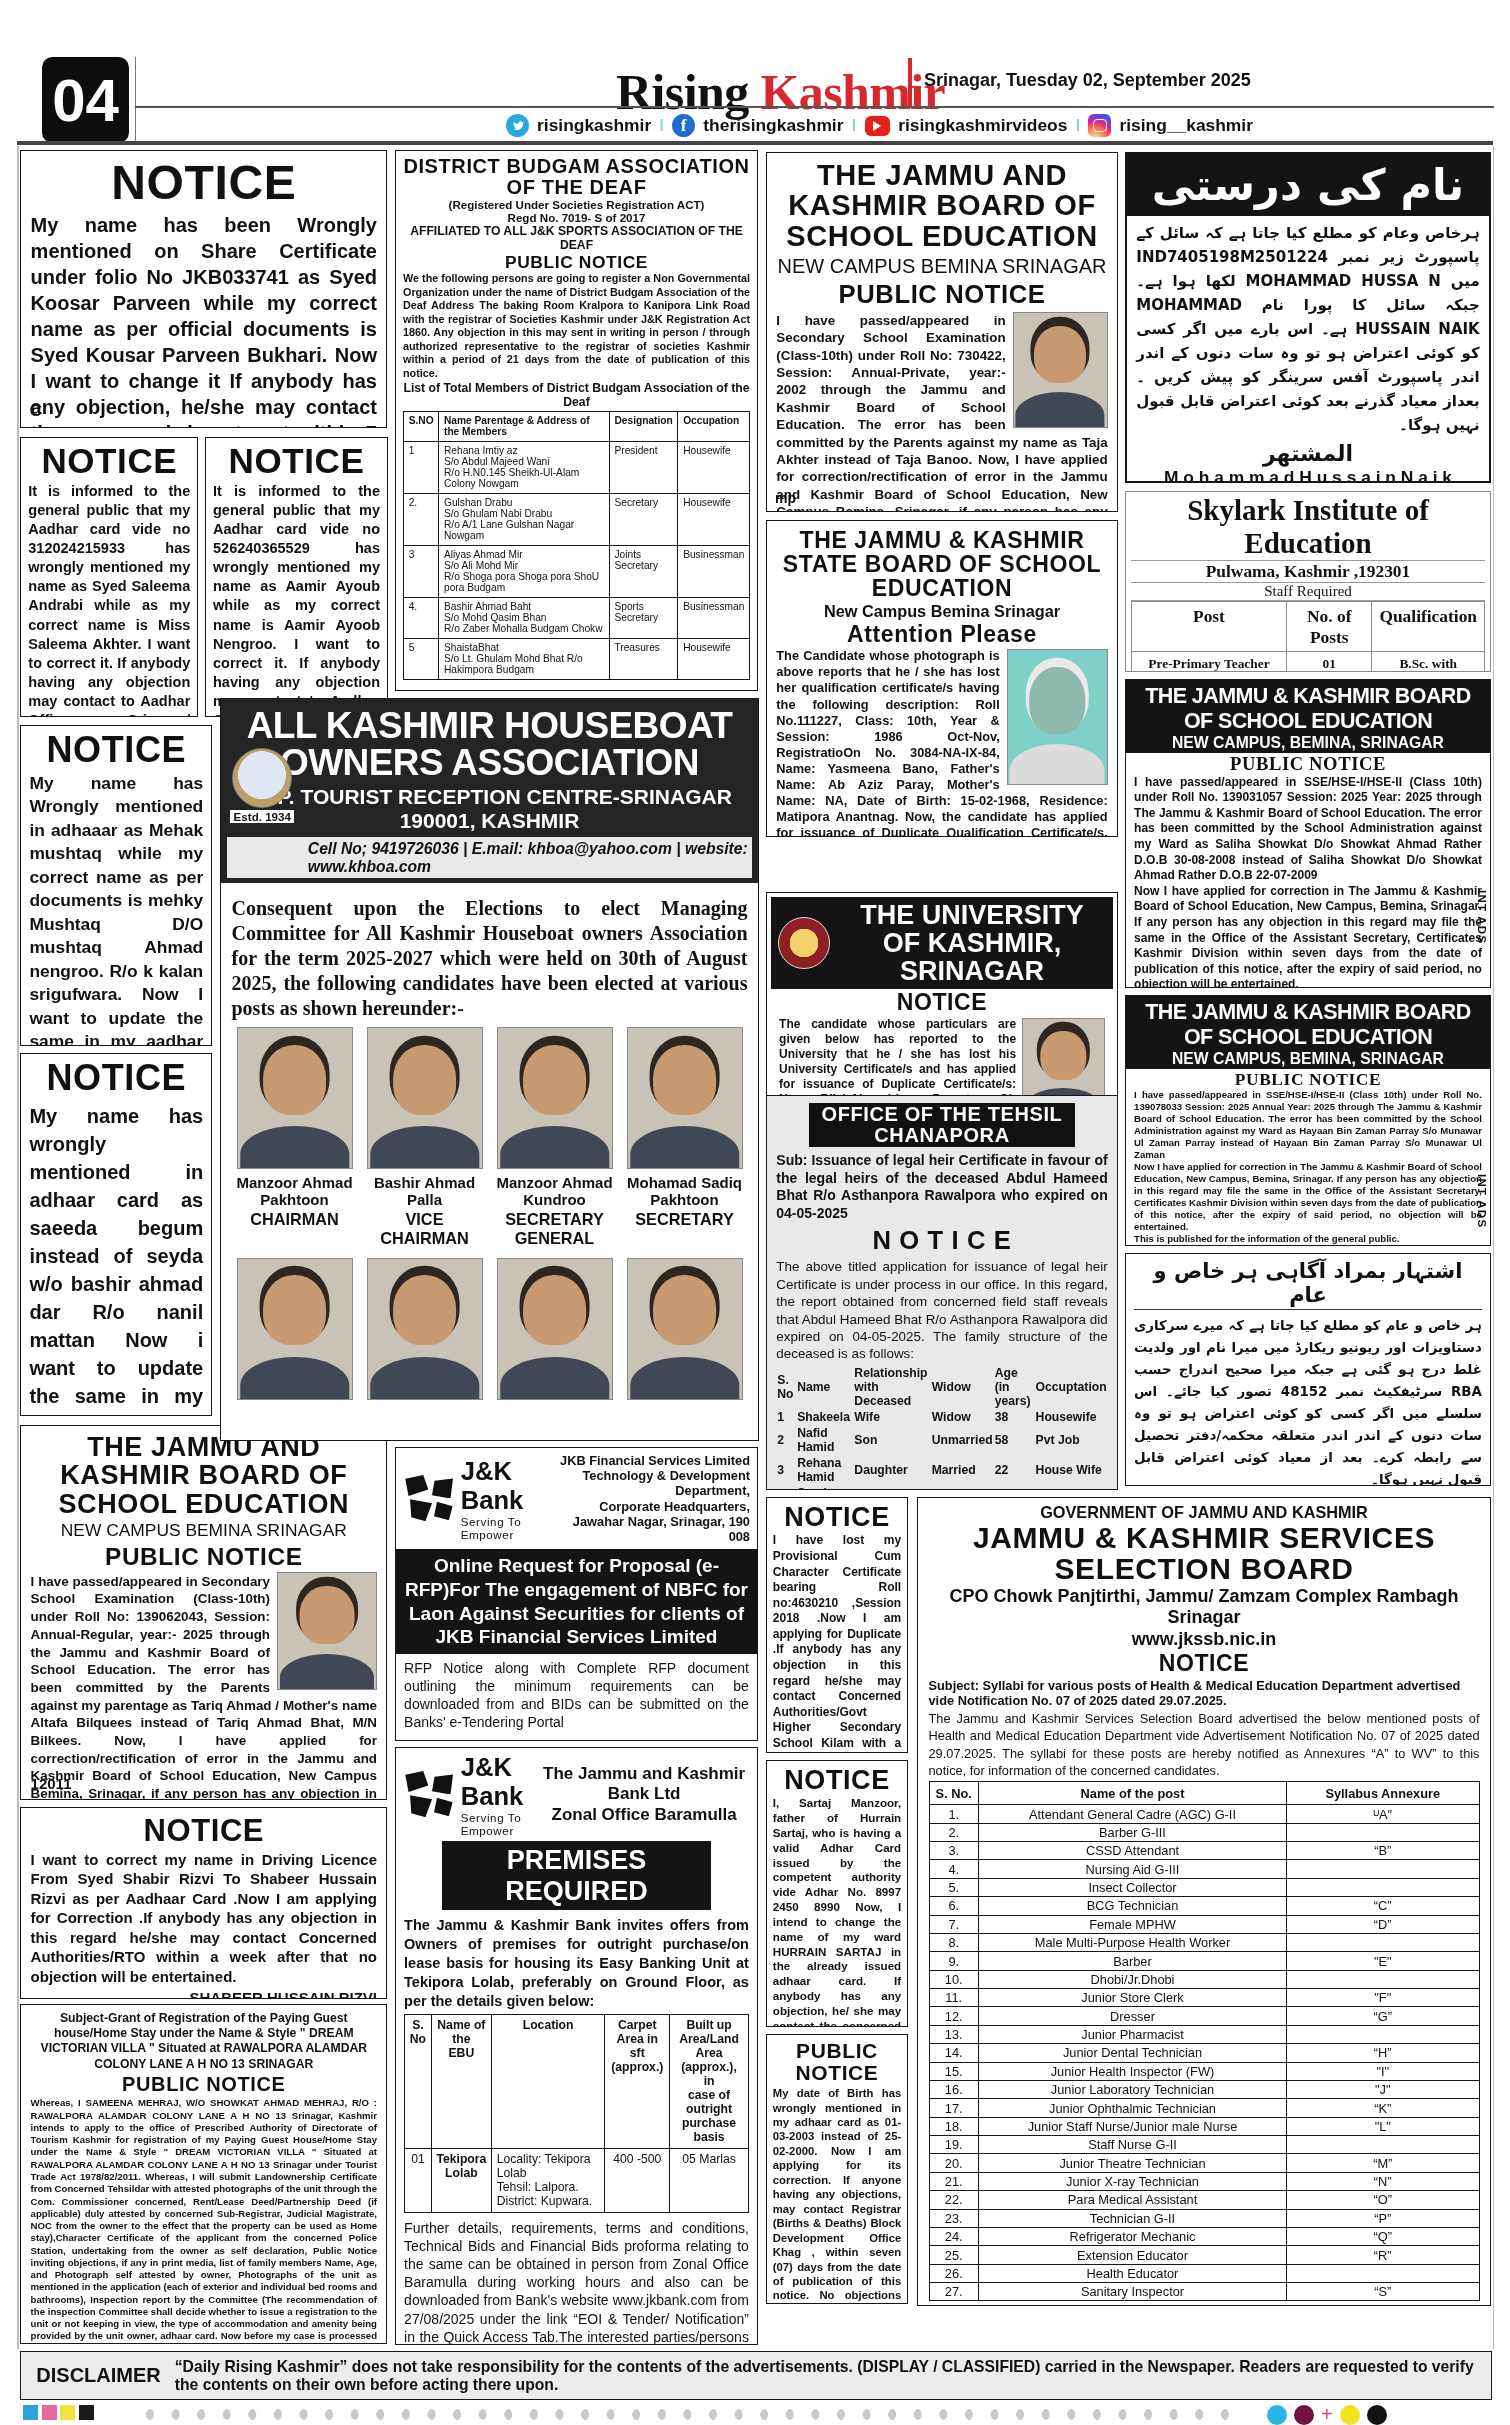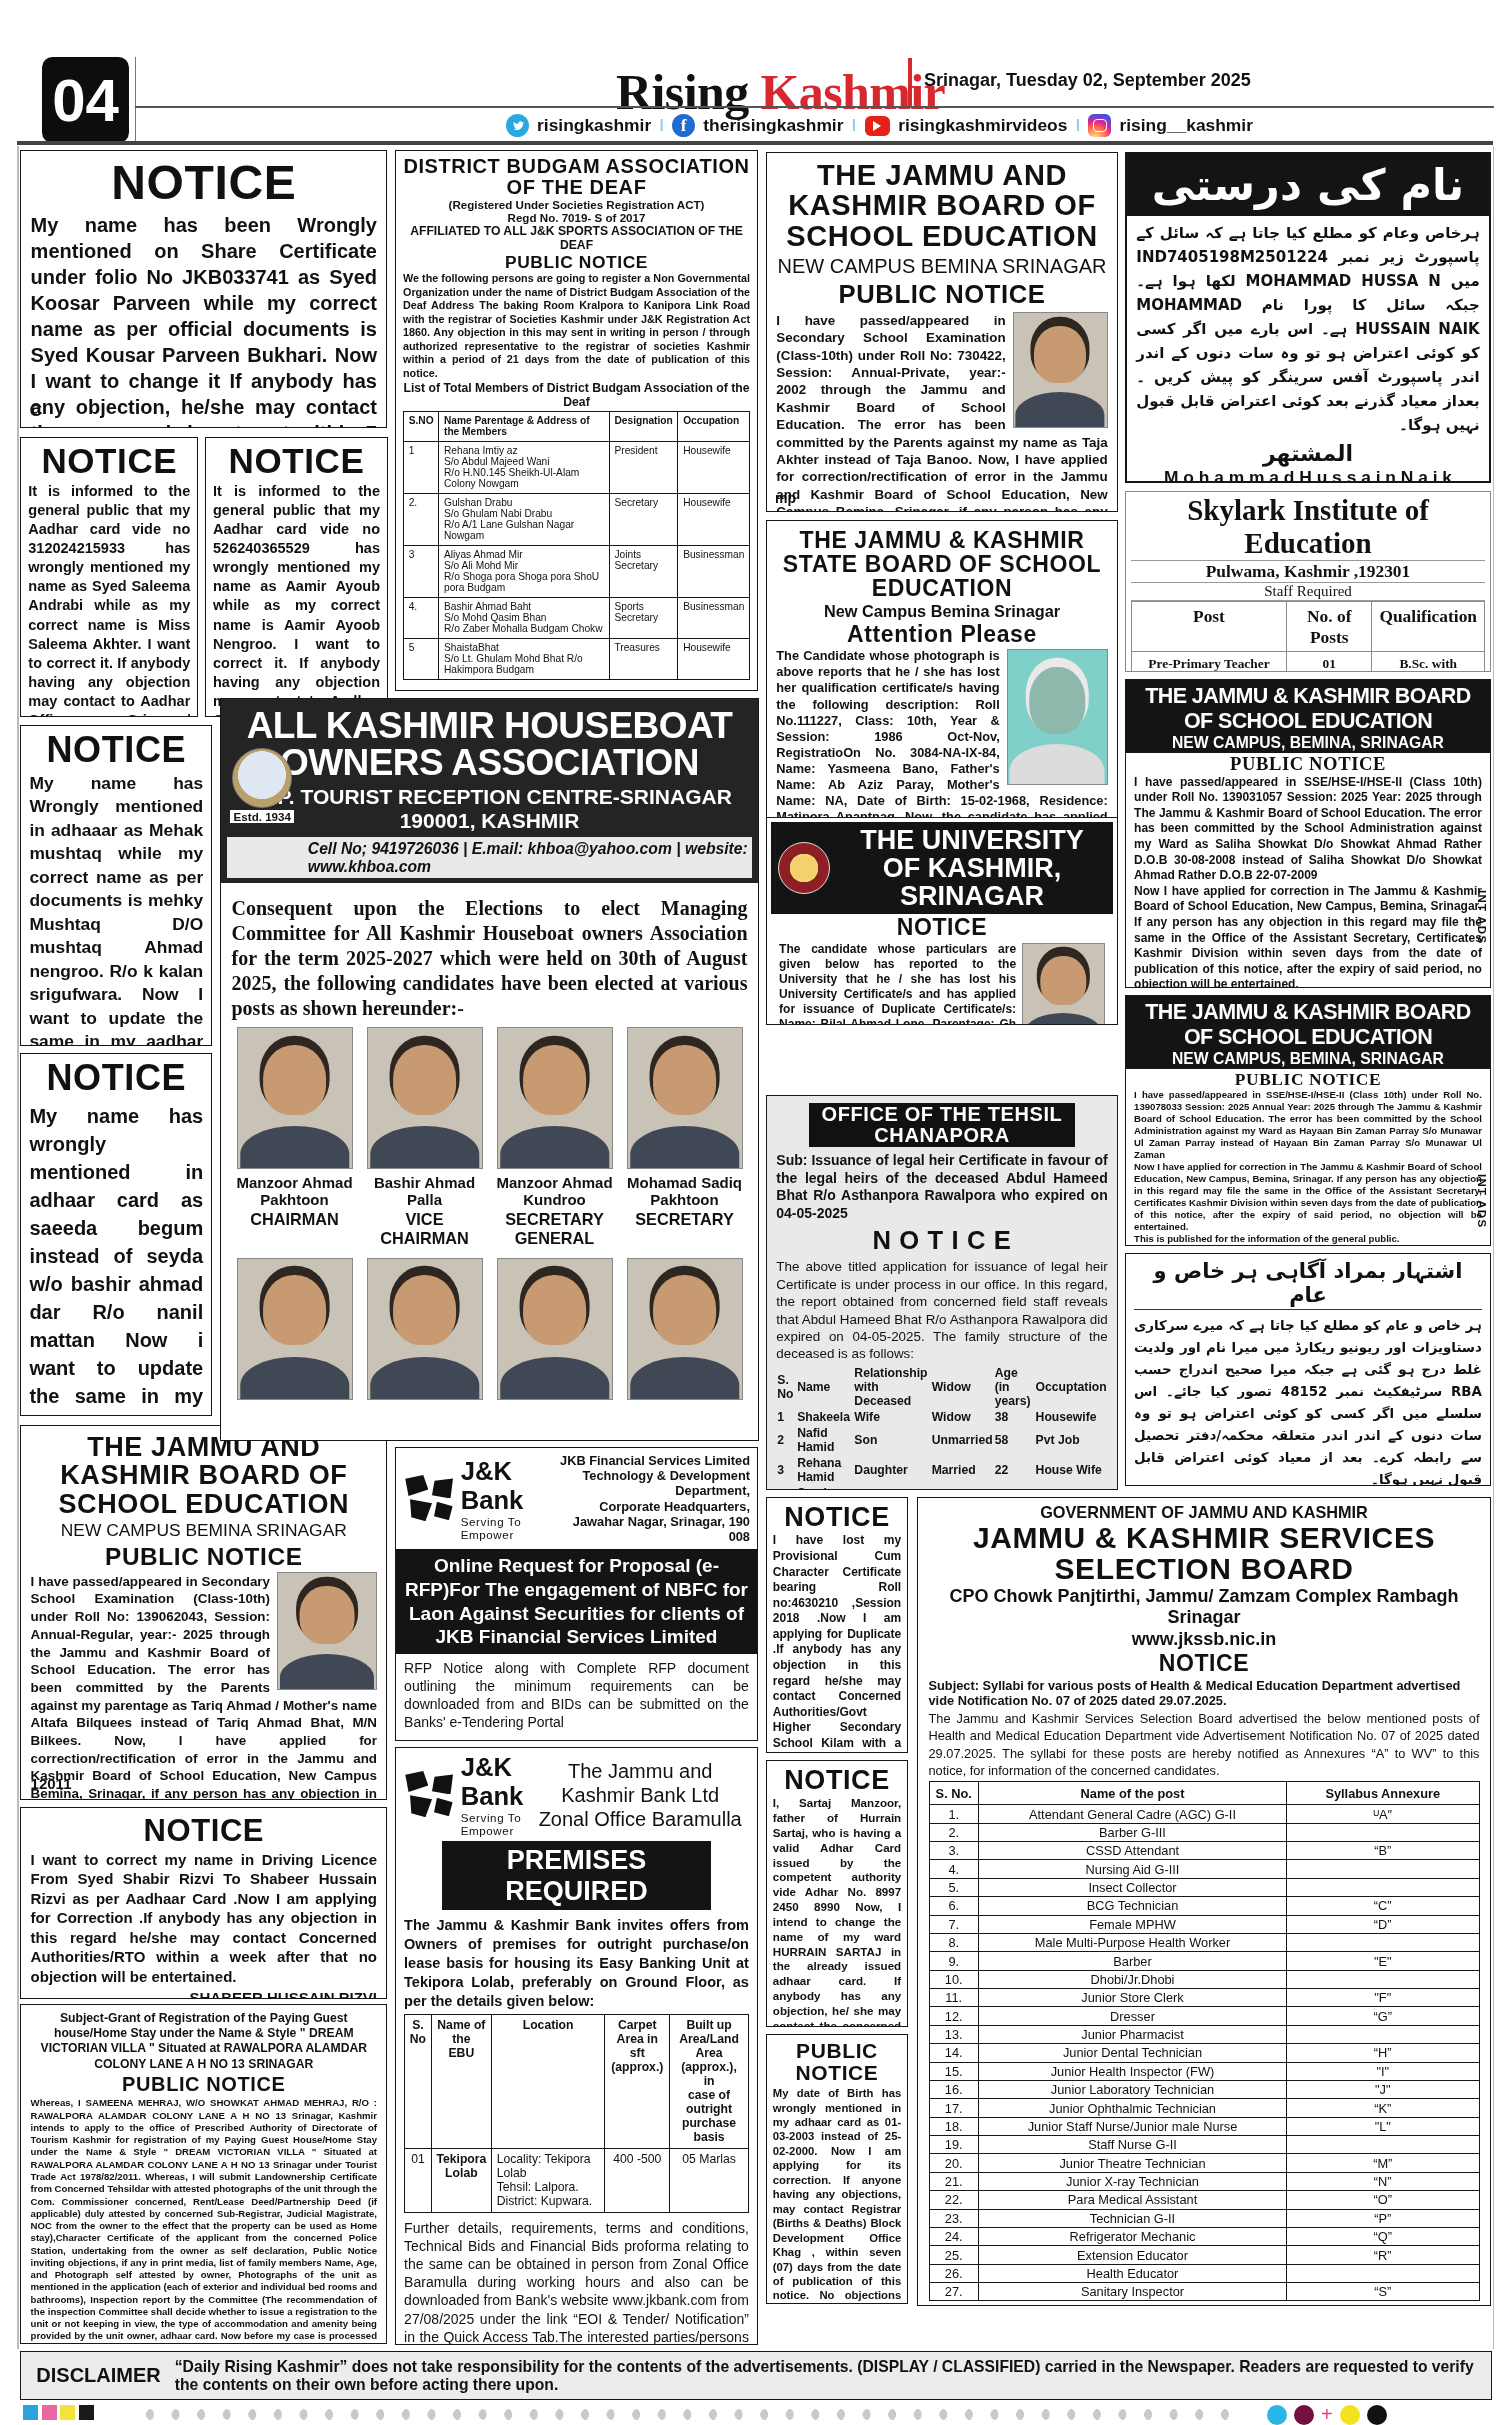--- a/index.html
+++ b/index.html
@@ -331,21 +331,21 @@
             <i></i>
             <i></i>
             <i></i>
             <i></i>
           </span>
         <span>
           <span class="jkbword">J&amp;K Bank</span>
           <span style="display:block;" class="jkbtag">Serving To Empower</span>
         </span>
       </div>
-      <div class="pre c" style="font-size:20px;font-weight:normal;line-height:1.2;">The Jammu and Kashmir Bank Ltd
+      <div class="pre c" style="font-size:17px;font-weight:bold;line-height:1.2;">The Jammu and Kashmir Bank Ltd
 Zonal Office Baramulla</div>
     </div>
     <div class="banner" style="font-size:27px;padding:3.5px 8.1px;width:70%;margin:0 auto;">PREMISES REQUIRED</div>
     <p class="j" style="margin:5.8px 8.1px 3.5px 8.1px;font-size:14.5px;font-weight:bold;line-height:1.3;">The Jammu &amp; Kashmir Bank invites offers from Owners of premises for outright purchase/on lease basis for housing its Easy Banking Unit at Tekipora Lolab, preferably on Ground Floor, as per the details given below:</p>
     <table class="tb" style="width:calc(100% - 16.3px);margin:0 8.1px;font-size:12.2px;">
       <thead>
         <tr>
           <th class="pre" style="width:7%;">S.
 No</th>
           <th class="pre" style="width:17%;">Name of the
@@ -389,21 +389,21 @@
 
   <div class="box" style="left:766px;top:520px;width:352px;height:317px;">
     <div class="hN" style="font-size:23px;">THE JAMMU &amp; KASHMIR STATE BOARD OF SCHOOL EDUCATION</div>
     <div class="c bold" style="font-size:16.3px;margin:1.2px 0;">New Campus Bemina Srinagar</div>
     <div class="hN" style="font-size:23px;">Attention Please</div>
     <div class="photo teal scarf" style="float:right;width:99px;height:134px;margin:3.5px 0 4.7px 7px;"></div>
     <p class="j" style="margin:2.3px 0;font-size:12.8px;font-weight:bold;line-height:1.26;">The Candidate whose photograph is above reports that he / she has lost her qualification certificate/s having the following description: Roll No.111227, Class: 10th, Year &amp; Session: 1986 Oct-Nov, RegistratioOn  No. 3084-NA-IX-84, Name: Yasmeena Bano, Father's Name: Ab Aziz Paray, Mother's Name: NA, Date of Birth: 15-02-1968, Residence: Matipora Anantnag. Now, the candidate has applied for issuance of Duplicate Qualification Certificate/s. Before the case will be proceed under rules, if somebody have any kind of objection  in this regard he / she shall approach the office of the undersigned within 07 days from the date of publishing of this notice after expiring date no objection shall be entertained. (Besides, the losted "Qualification Certificate" bearing Serial No. 13ARKAM-1020645 is / are be treated as "CANCELLED").</p>
 
   </div>
 
-  <div class="box" style="left:766px;top:817px;width:352px;height:208px;padding:4px;">
+  <div class="box" style="left:766px;top:892px;width:352px;height:208px;padding:4px;">
     <div class="banner" style="display:flex;align-items:center;gap:8.1px;padding:3.5px 7px;">
       <span style="width:50px;height:50px;border-radius:50%;background:radial-gradient(circle,#f3d26b 0 40%,#8e1f24 41% 100%);border:1.7px solid #ddd;flex:none;"></span>
       <span style="font-size:27px;line-height:1.05;">THE UNIVERSITY OF KASHMIR, SRINAGAR</span>
     </div>
     <div class="hN" style="font-size:23px;margin-top:1.2px;">NOTICE</div>
     <div style="padding:1.2px 8.1px;">
       <div class="photo" style="float:right;width:81px;height:99px;margin:2.3px 0 3.5px 5.8px;"></div>
       <p class="j" style="margin:1.2px 0;font-size:12px;font-weight:bold;line-height:1.25;">The candidate whose particulars are given below has reported to the University that he / she has lost his University Certificate/s and has applied for issuance of Duplicate Certificate/s: Name: Bilal Ahmad Lone, Parentage: Gh Qadir lone, Residence: Baduab Tulail (Gurez), Registration No. 38443-PR-2004, Certificate/s lost: B.A Ist, year-B.A 2nd, B.A year-3rd year- Marks Sheet, Roll No.30253/30540 , Session /Year: 2004/2006/2007. Before University will consider issuance of Duplicate Certificate/s in favour of the candidate, any person having any objection shall report to the undersigned within one week from the date of issuance of this notice. The Original Certificate/s issued to the candidate be treated as cancelled.</p>
 
     </div>

